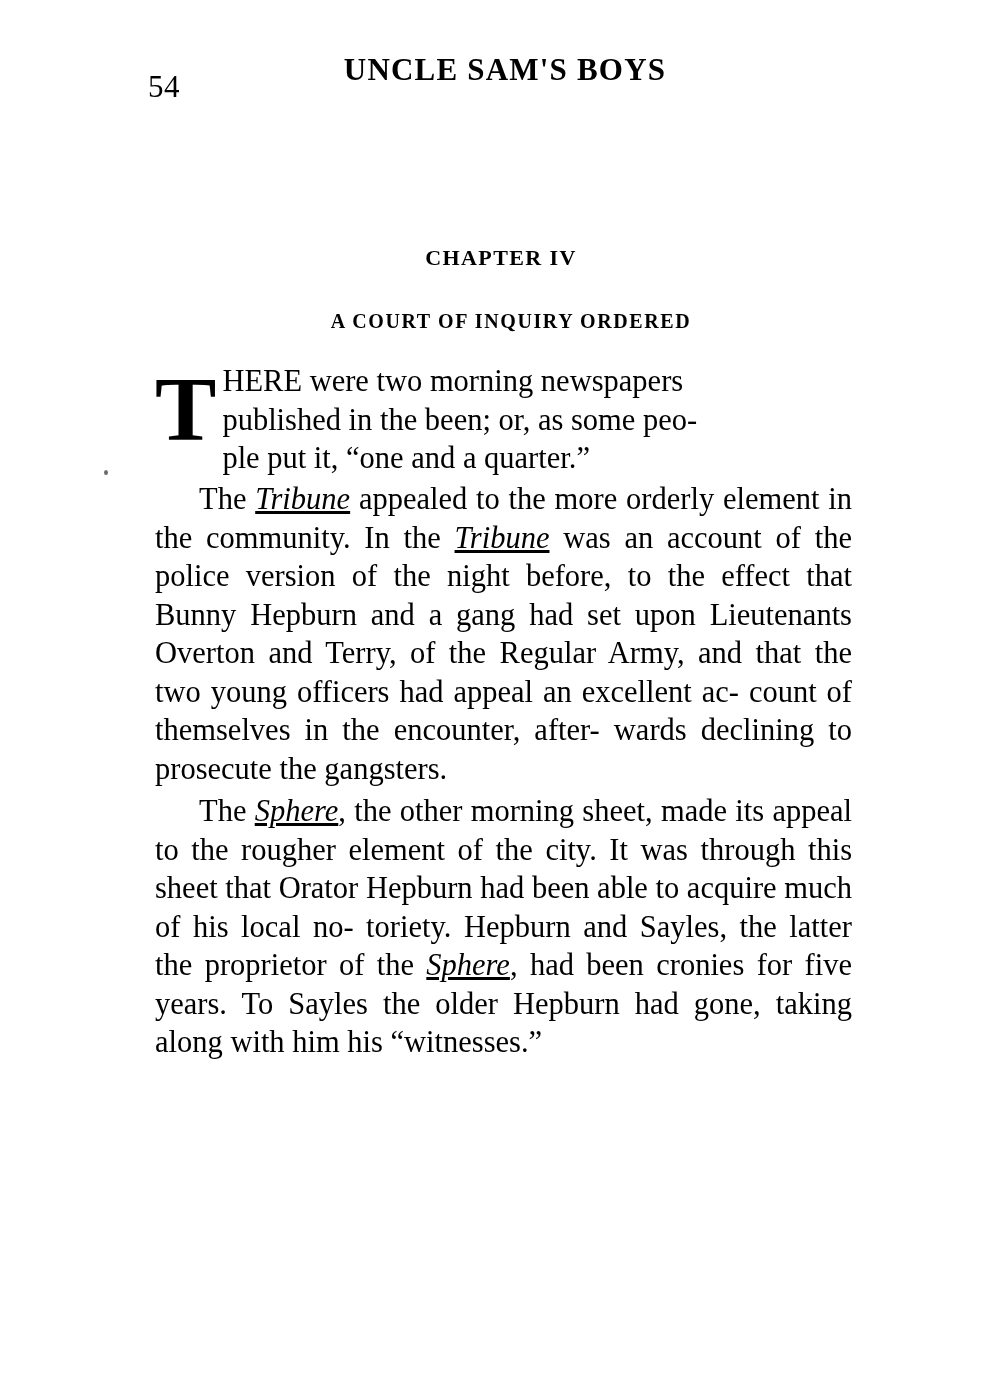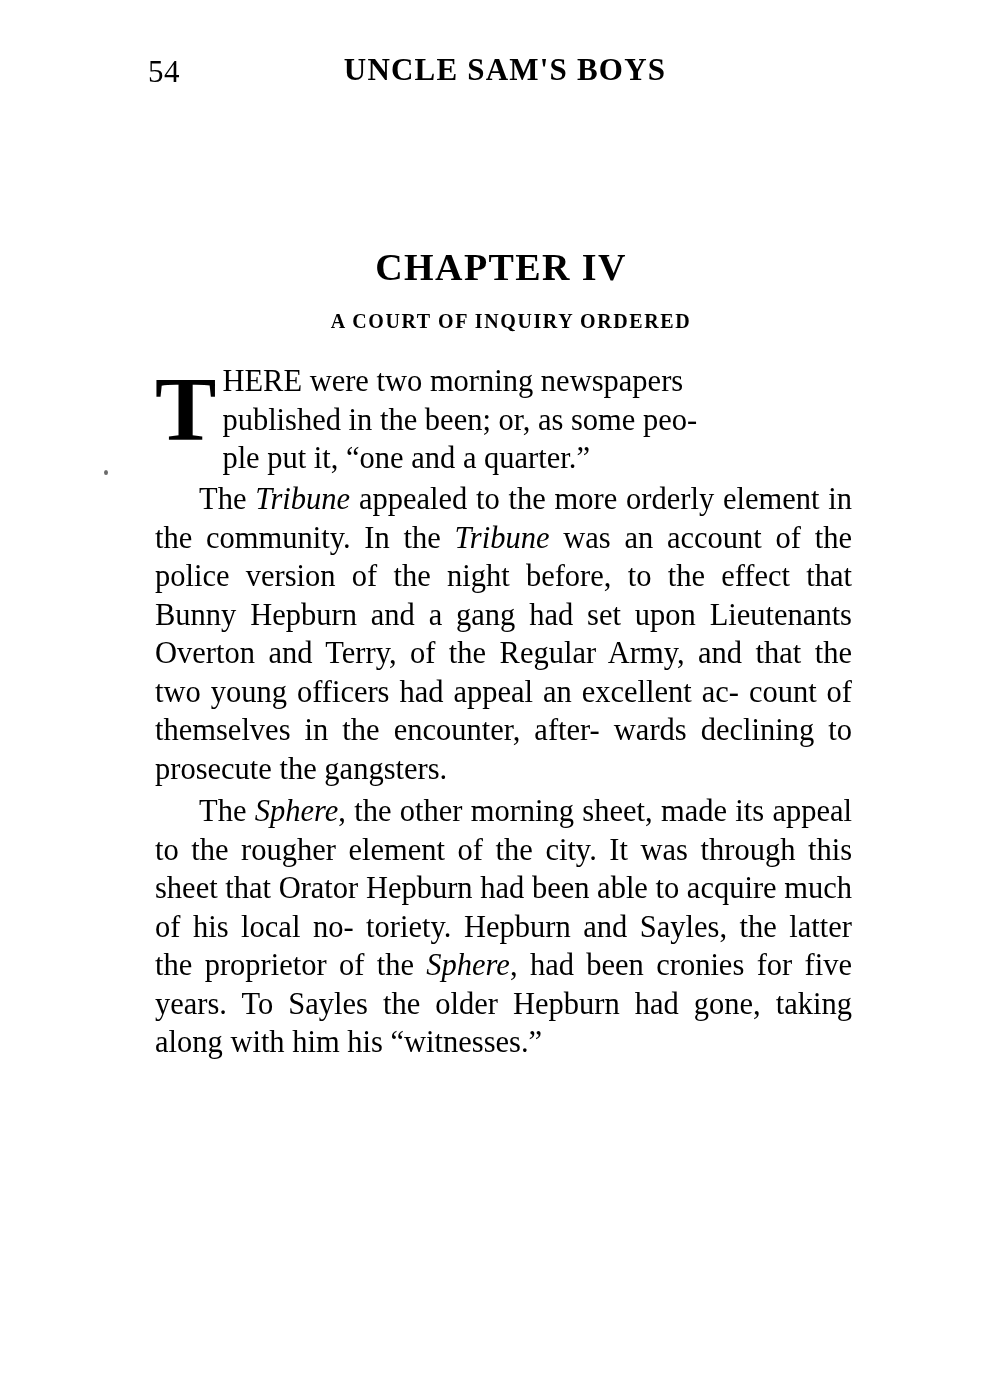--- a/index.html
+++ b/index.html
@@ -28,21 +28,21 @@
   .running-head {
     position: absolute;
     top: 52px;
     left: 148px;
     width: 706px;
     height: 40px;
   }
   .folio {
     position: absolute;
     left: 0;
-    top: 2px;
+    top: 17px;
     font-size: 31px;
     letter-spacing: 0.5px;
   }
   .head-title {
     position: absolute;
     left: 4px;
     top: 0;
     width: 706px;
     text-align: center;
     font-size: 31px;
@@ -50,21 +50,21 @@
     font-weight: 600;
   }
 
   
   .chapter-number {
     position: absolute;
     top: 245px;
     left: 148px;
     width: 706px;
     text-align: center;
-    font-size: 38px;
+    font-size: 22px;
     letter-spacing: 1.4px;
     font-weight: 600;
   }
   .chapter-title {
     position: absolute;
     top: 310px;
     left: 158px;
     width: 706px;
     text-align: center;
     font-size: 20px;
@@ -114,20 +114,21 @@
   .drop-para .lines {
     display: block;
   }
   .drop-line {
     display: block;
     text-align: justify;
   }
 
   em.title-italic {
     font-style: italic;
+    text-decoration: underline;
   }
 
   
   .jline {
     display: flex;
     justify-content: space-between;
     white-space: pre;
   }
   .jline.last {
     justify-content: flex-start;

